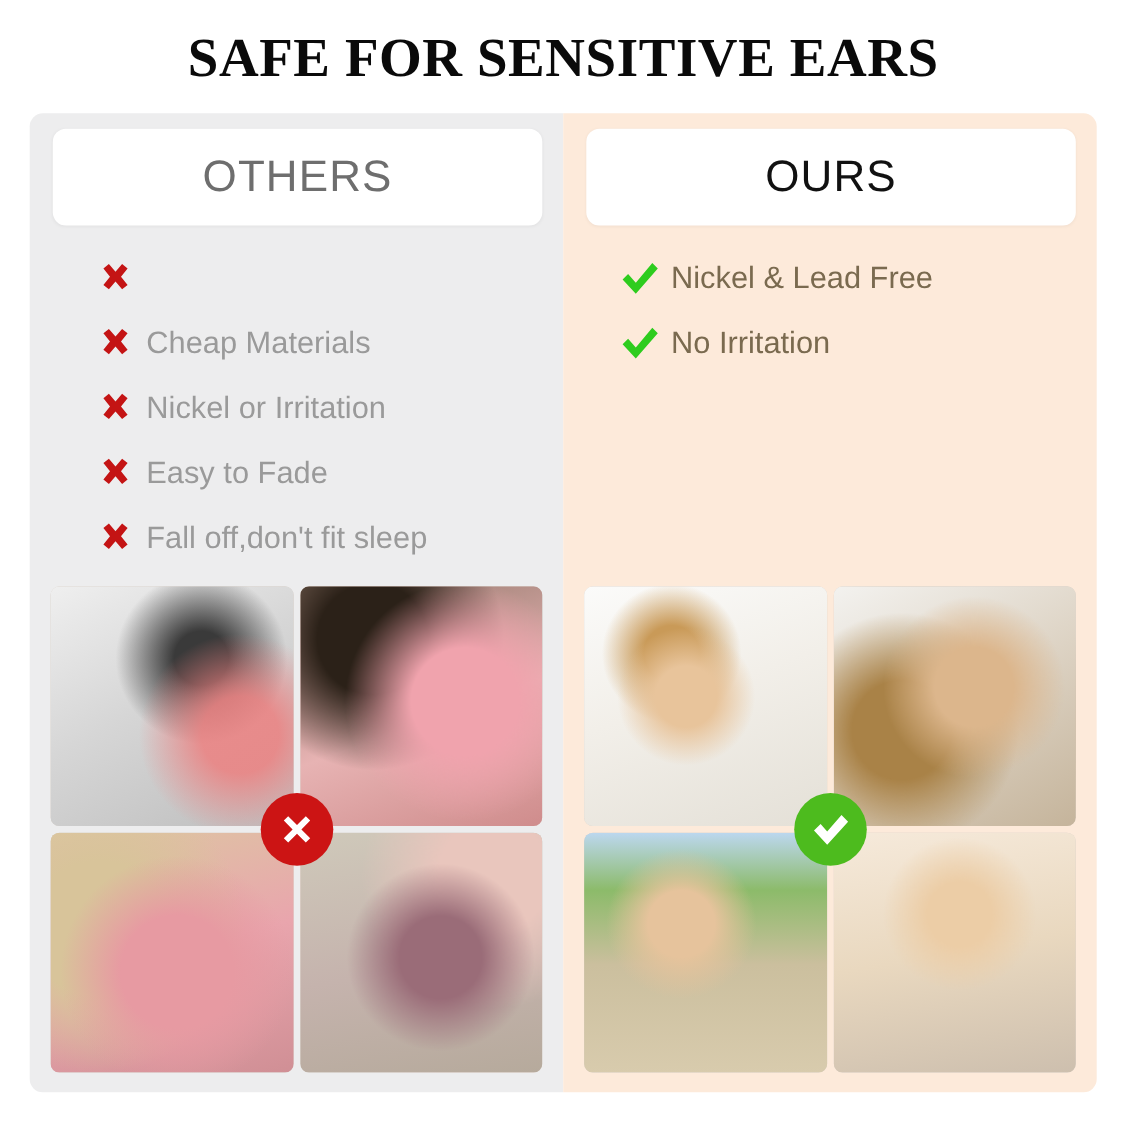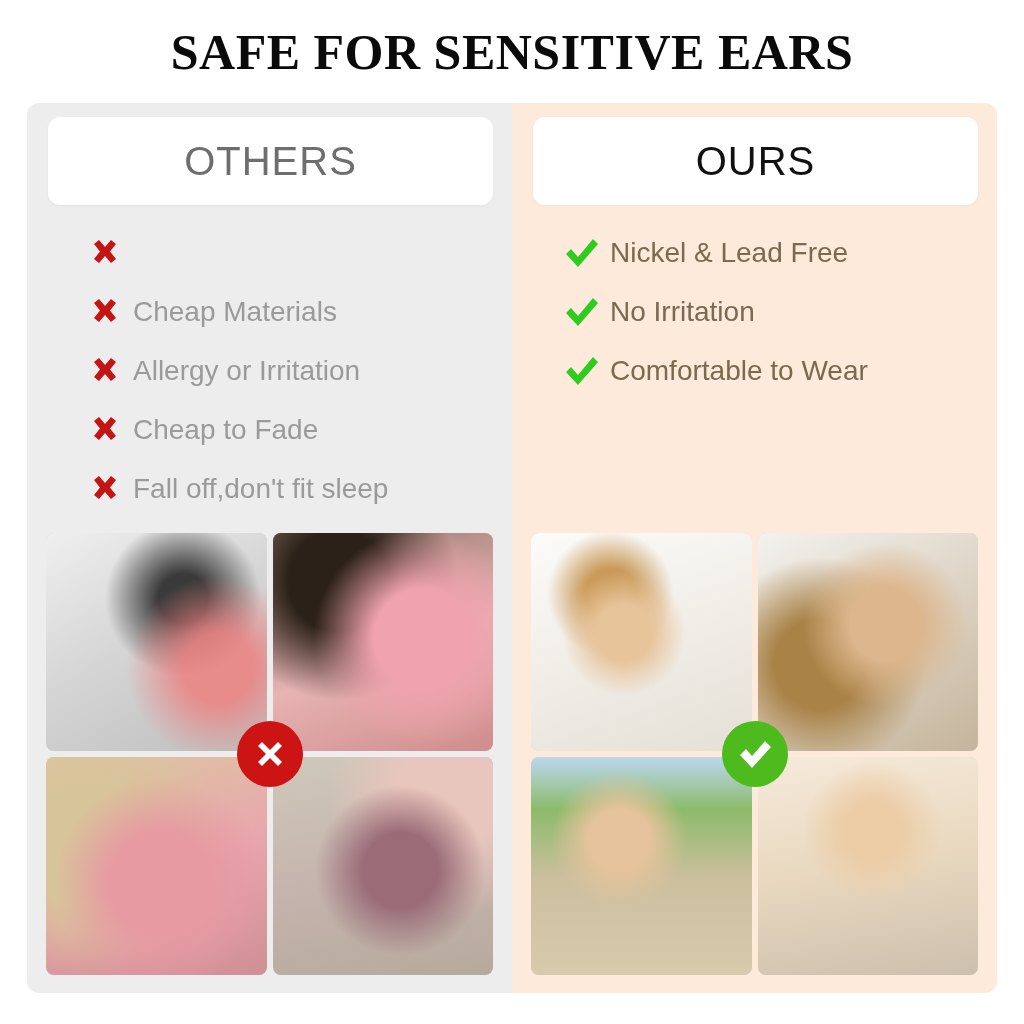--- a/index.html
+++ b/index.html
@@ -235,29 +235,29 @@
               </svg>
           </span>
           <span class="feature-text">Cheap Materials</span>
         </li>
         <li class="feature-item">
           <span class="feature-icon">
             <svg width="34" height="34" viewBox="0 0 34 34">
                 <path d="M6 8 L11 4 L17 11 L23 4 L28 8 L22 15.5 L28 23 L23 27 L17 20 L11 27 L6 23 L12 15.5 Z" fill="#c41414"></path>
               </svg>
           </span>
-          <span class="feature-text">Allergy or Irritation</span>
-        </li>
-        <li class="feature-item">
-          <span class="feature-icon">
-            <svg width="34" height="34" viewBox="0 0 34 34">
-                <path d="M6 8 L11 4 L17 11 L23 4 L28 8 L22 15.5 L28 23 L23 27 L17 20 L11 27 L6 23 L12 15.5 Z" fill="#c41414"></path>
-              </svg>
-          </span>
-          <span class="feature-text">Cheap to Fade</span>
+          <span class="feature-text">Nickel or Irritation</span>
+        </li>
+        <li class="feature-item">
+          <span class="feature-icon">
+            <svg width="34" height="34" viewBox="0 0 34 34">
+                <path d="M6 8 L11 4 L17 11 L23 4 L28 8 L22 15.5 L28 23 L23 27 L17 20 L11 27 L6 23 L12 15.5 Z" fill="#c41414"></path>
+              </svg>
+          </span>
+          <span class="feature-text">Easy to Fade</span>
         </li>
         <li class="feature-item">
           <span class="feature-icon">
             <svg width="34" height="34" viewBox="0 0 34 34">
                 <path d="M6 8 L11 4 L17 11 L23 4 L28 8 L22 15.5 L28 23 L23 27 L17 20 L11 27 L6 23 L12 15.5 Z" fill="#c41414"></path>
               </svg>
           </span>
           <span class="feature-text">Fall off,don't fit sleep</span>
         </li>
       </ul>
@@ -299,28 +299,20 @@
           <span class="feature-text">Nickel &amp; Lead Free</span>
         </li>
         <li class="feature-item">
           <span class="feature-icon">
             <svg width="38" height="34" viewBox="0 0 38 34">
                 <path d="M3 18 L8 13 L15 21 L30 3 L35 8 L15 31 Z" fill="#2ecc1e"></path>
               </svg>
           </span>
           <span class="feature-text">No Irritation</span>
         </li>
-        <li class="feature-item">
-          <span class="feature-icon">
-            <svg width="38" height="34" viewBox="0 0 38 34">
-                <path d="M3 18 L8 13 L15 21 L30 3 L35 8 L15 31 Z" fill="#2ecc1e"></path>
-              </svg>
-          </span>
-          <span class="feature-text">Comfortable to Wear</span>
-        </li>
       </ul>
 
       <div class="grid">
         <div class="photo">
             <div class="ph-inner ph-sleep"></div>
           </div>
         <div class="photo">
             <div class="ph-inner ph-shower"></div>
           </div>
         <div class="photo">

